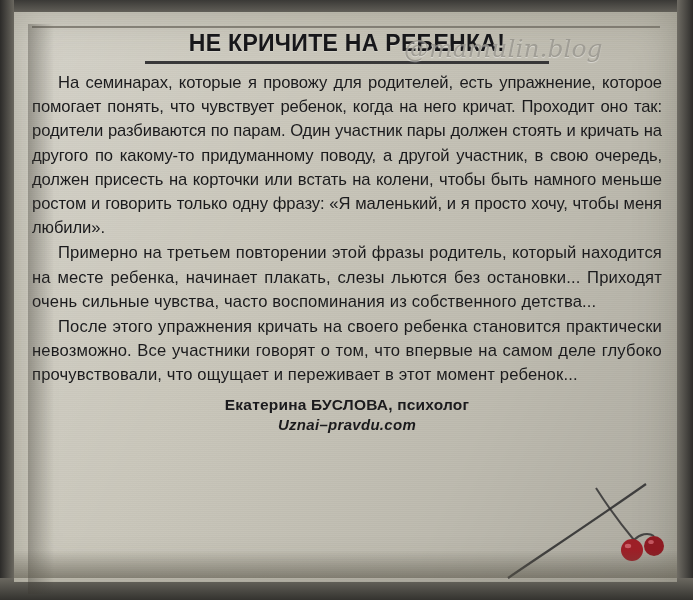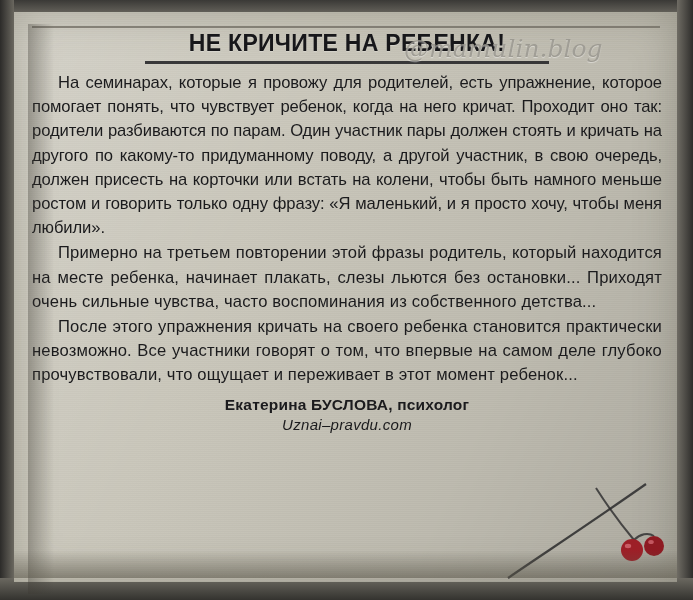--- a/index.html
+++ b/index.html
@@ -111,21 +111,21 @@
     text-align: center;
     font-weight: bold;
     font-size: 15.5px;
     color: #1b1b1d;
     letter-spacing: 0.2px;
   }
   .source {
     margin-top: 2px;
     text-align: center;
     font-style: italic;
-    font-weight: normal;
+    font-weight: bold;
     font-size: 15px;
     color: #1b1b1d;
     letter-spacing: 0.3px;
   }
   
   .watermark {
     position: absolute;
     left: 390px;
     top: 22px;
     font-family: "DejaVu Serif", serif;

